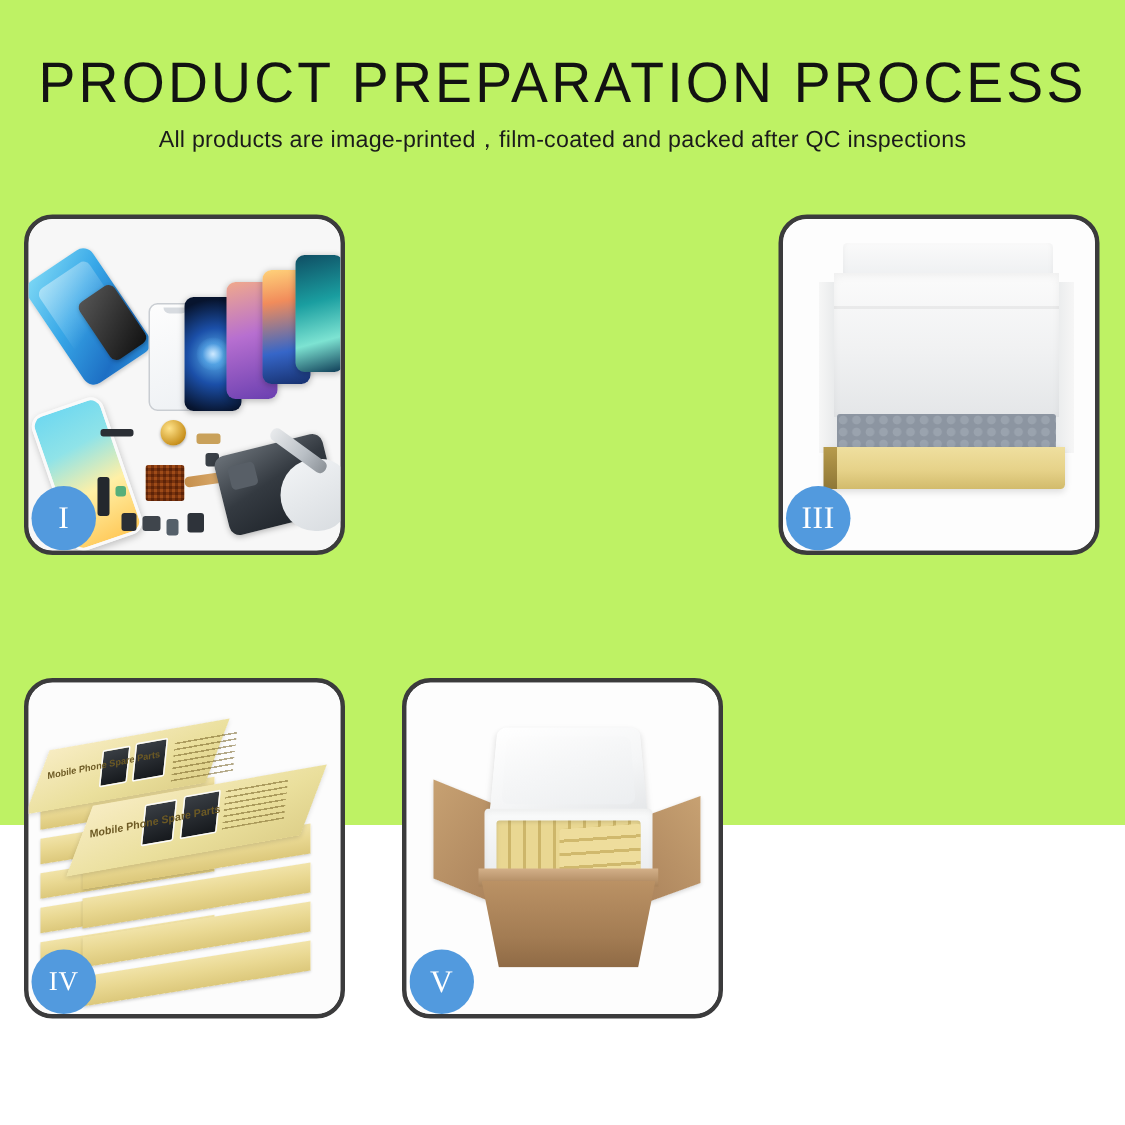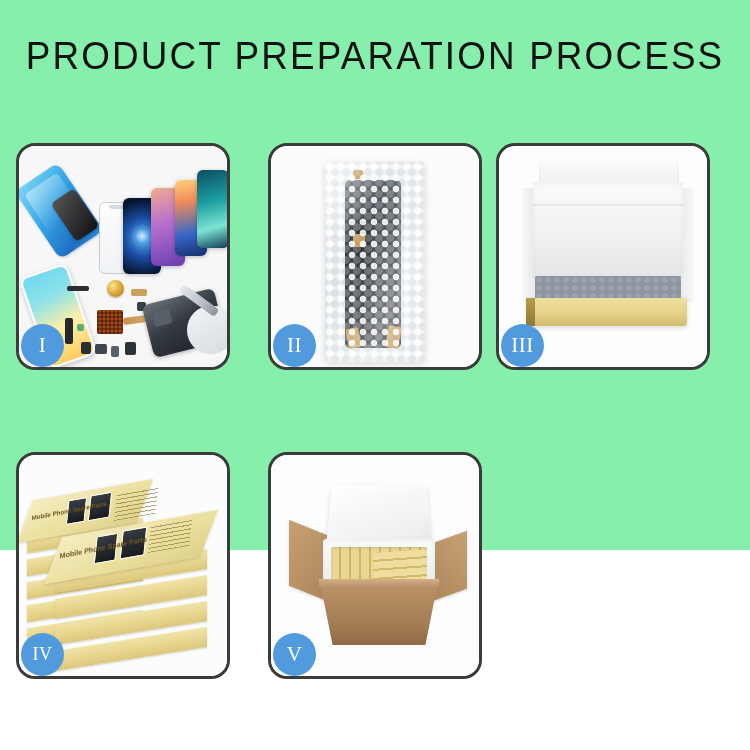--- a/index.html
+++ b/index.html
@@ -12,21 +12,21 @@
     width: 750px;
     height: 750px;
     overflow: hidden;
     font-family: "Liberation Sans", sans-serif;
     -webkit-font-smoothing: antialiased;
   }
   .page {
     position: relative;
     width: 750px;
     height: 550px;
-    background: #86efac;
+    background: #bef264;
   }
 
   
   .header {
     position: absolute;
     left: 0;
     top: 34px;
     width: 750px;
     text-align: center;
   }
@@ -66,21 +66,21 @@
     border: 3px solid #3b3b3c;
     border-radius: 19px;
     background: #fbfbfb;
     box-sizing: border-box;
     overflow: hidden;
   }
   .panel.r1 { top: 0; }
   .panel.r2 { top: 309px; }
   .panel.c1 { left: 0; }
   .panel.c2 { left: 252px; }
-  .panel.c3 { left: 480px; }
+  .panel.c3 { left: 503px; }
 
   .scene {
     position: absolute;
     inset: 0;
     overflow: hidden;
     border-radius: 16px;
   }
 
   
   .badge {
@@ -446,20 +446,21 @@
   .tape-a{ left:54px; top:96px; transform: skewY(24deg); }
   .tape-b{ left:54px; top:154px; transform: skewY(24deg); }
 </style>
 </head>
 <body>
 
 <div class="page">
 
   <div class="header">
     <div class="title">PRODUCT PREPARATION PROCESS</div>
+    <div class="subtitle">All products are image-printed，film-coated and packed after QC inspections</div>
   </div>
 
   <div class="grid">
 
     <div class="panel r1 c1">
       <div class="scene">
         <div class="p1-bg"></div>
         <div class="film"></div>
         <div class="film-edge"></div>
         <div class="protector"></div>
@@ -481,36 +482,20 @@
         <div class="chip c-i"></div>
         <div class="flex-cable"></div>
         <div class="flex-cable2"></div>
         <div class="chassis"></div>
         <div class="hand"></div>
         <div class="driver"></div>
       </div>
       <div class="badge">I</div>
     </div>
 
-    <div class="panel r1 c2">
-      <div class="scene">
-        <div class="p2-bg"></div>
-        <div class="bubble-pack">
-          <div class="dark-part"></div>
-          <div class="gold-tab gt1"></div>
-          <div class="gold-tab gt2"></div>
-          <div class="gold-tab gt3"></div>
-          <div class="gold-tab gt4"></div>
-          <div class="bubbles2"></div>
-          <div class="bubbles"></div>
-          <div class="sheen"></div>
-        </div>
-      </div>
-      <div class="badge">II</div>
-    </div>
 
     <div class="panel r1 c3">
       <div class="scene">
         <div class="p3-bg"></div>
         <div class="b3-lid"></div>
         <div class="b3-sideL"></div>
         <div class="b3-sideR"></div>
         <div class="b3-backfoam"></div>
         <div class="b3-bubbles"></div>
         <div class="b3-front"></div>

